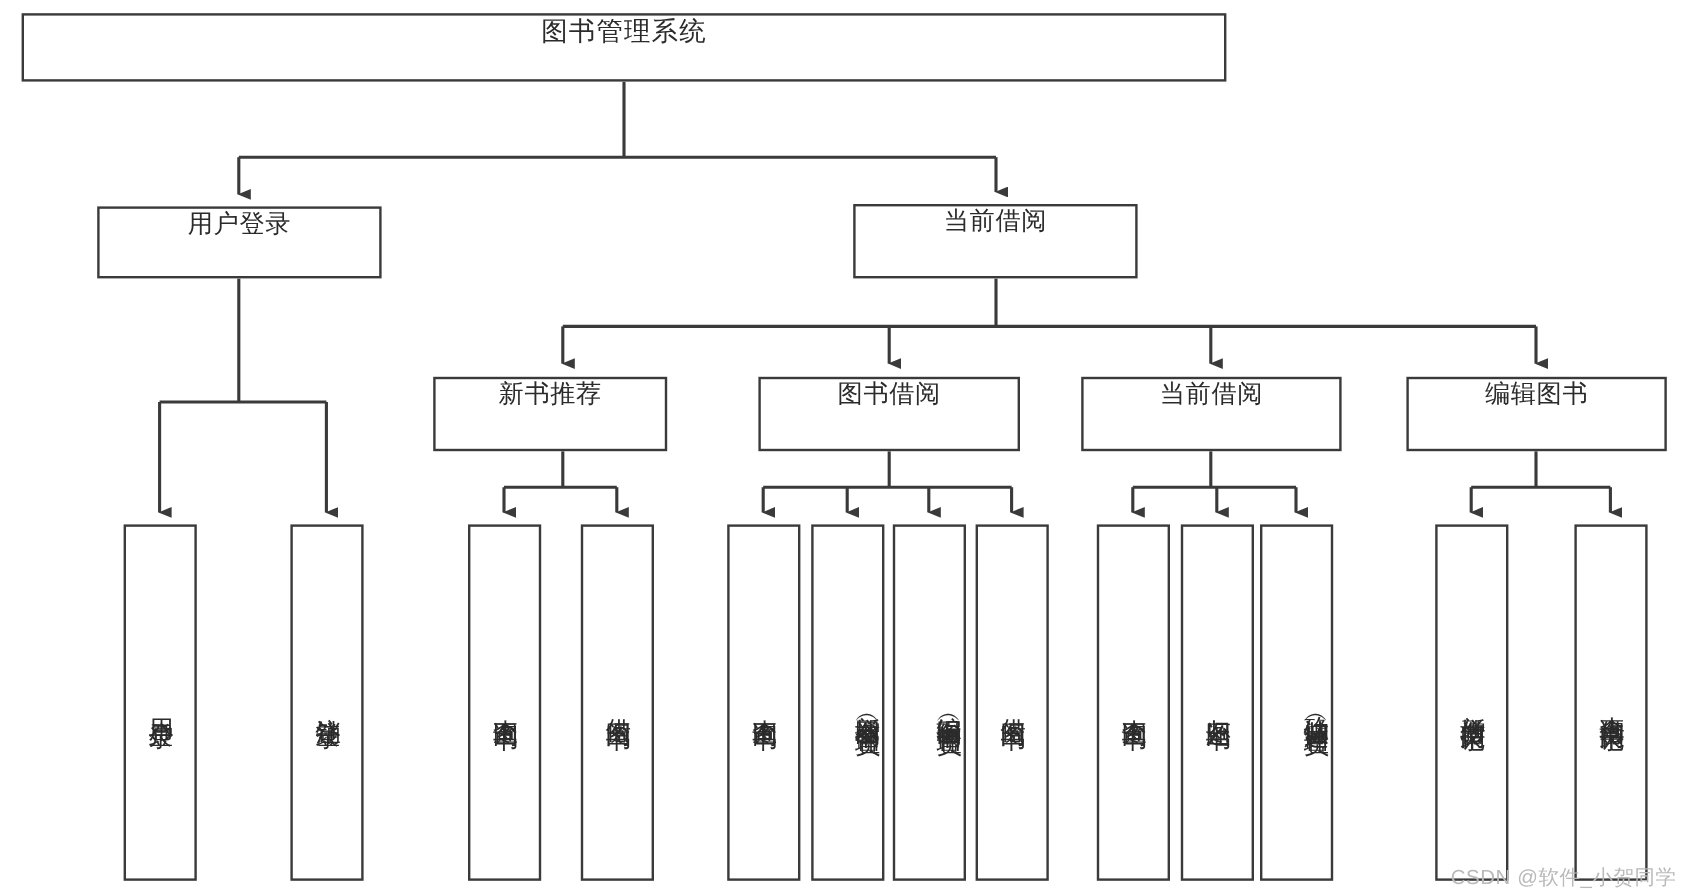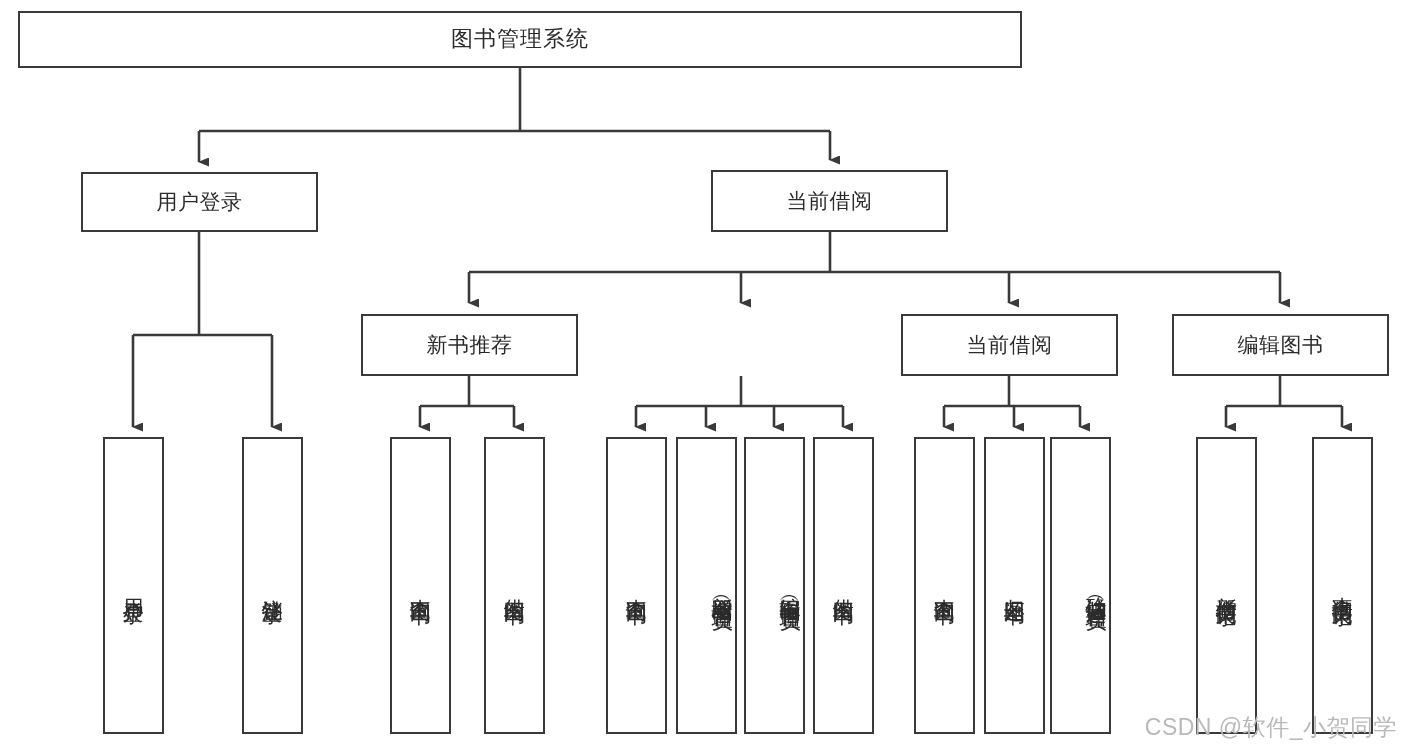--- a/index.html
+++ b/index.html
@@ -26,21 +26,20 @@
     height: 747px;
     pointer-events: none;
   }
   .node {
     position: absolute;
     box-sizing: border-box;
     border: 2px solid #3a3a3a;
     background: #ffffff;
     color: #2b2b2b;
     display: flex;
-    align-items: center;
     justify-content: center;
     text-align: center;
     line-height: 1.22;
   }
   .node-h {
     font-size: 21px;
     letter-spacing: 0.5px;
   }
   .node-root {
     font-size: 22px;
@@ -59,21 +58,21 @@
     align-items: center;
     padding-top: 0;
   }
   .node-label {
     display: block;
   }
   #watermark {
     position: absolute;
     right: 8px;
     bottom: 4px;
-    font-size: 23px;
+    font-size: 17px;
     color: #b9b9b9;
     letter-spacing: 0.5px;
     white-space: nowrap;
     user-select: none;
   }
 </style>
 </head>
 <body>
 
 <div id="diagram-root">
@@ -132,22 +131,25 @@
     <span class="node-label">图书管理系统</span>
   </div>
 
   <div class="node node-h" style="left:81px; top:172px; width:237px; height:60px;">
     <span class="node-label">用户登录</span>
   </div>
   <div class="node node-h" style="left:711px; top:170px; width:237px; height:62px;">
     <span class="node-label">当前借阅</span>
   </div>
 
-  <div class="node node-h" style="left:361px; top:314px; width:217px; height:62px;">
+  <div class="node node-h" style="left:361px; top:314px; width:195px; height:62px;">
     <span class="node-label">新书推荐</span>
+  </div>
+  <div class="node node-h" style="left:632px; top:314px; width:218px; height:62px;">
+    <span class="node-label">图书借阅</span>
   </div>
   <div class="node node-h" style="left:901px; top:314px; width:217px; height:62px;">
     <span class="node-label">当前借阅</span>
   </div>
   <div class="node node-h" style="left:1172px; top:314px; width:217px; height:62px;">
     <span class="node-label">编辑图书</span>
   </div>
 
   <div class="node node-v center-v" style="left:103px; top:437px; width:61px; height:297px;">
     <span class="node-label">用户登录</span>

